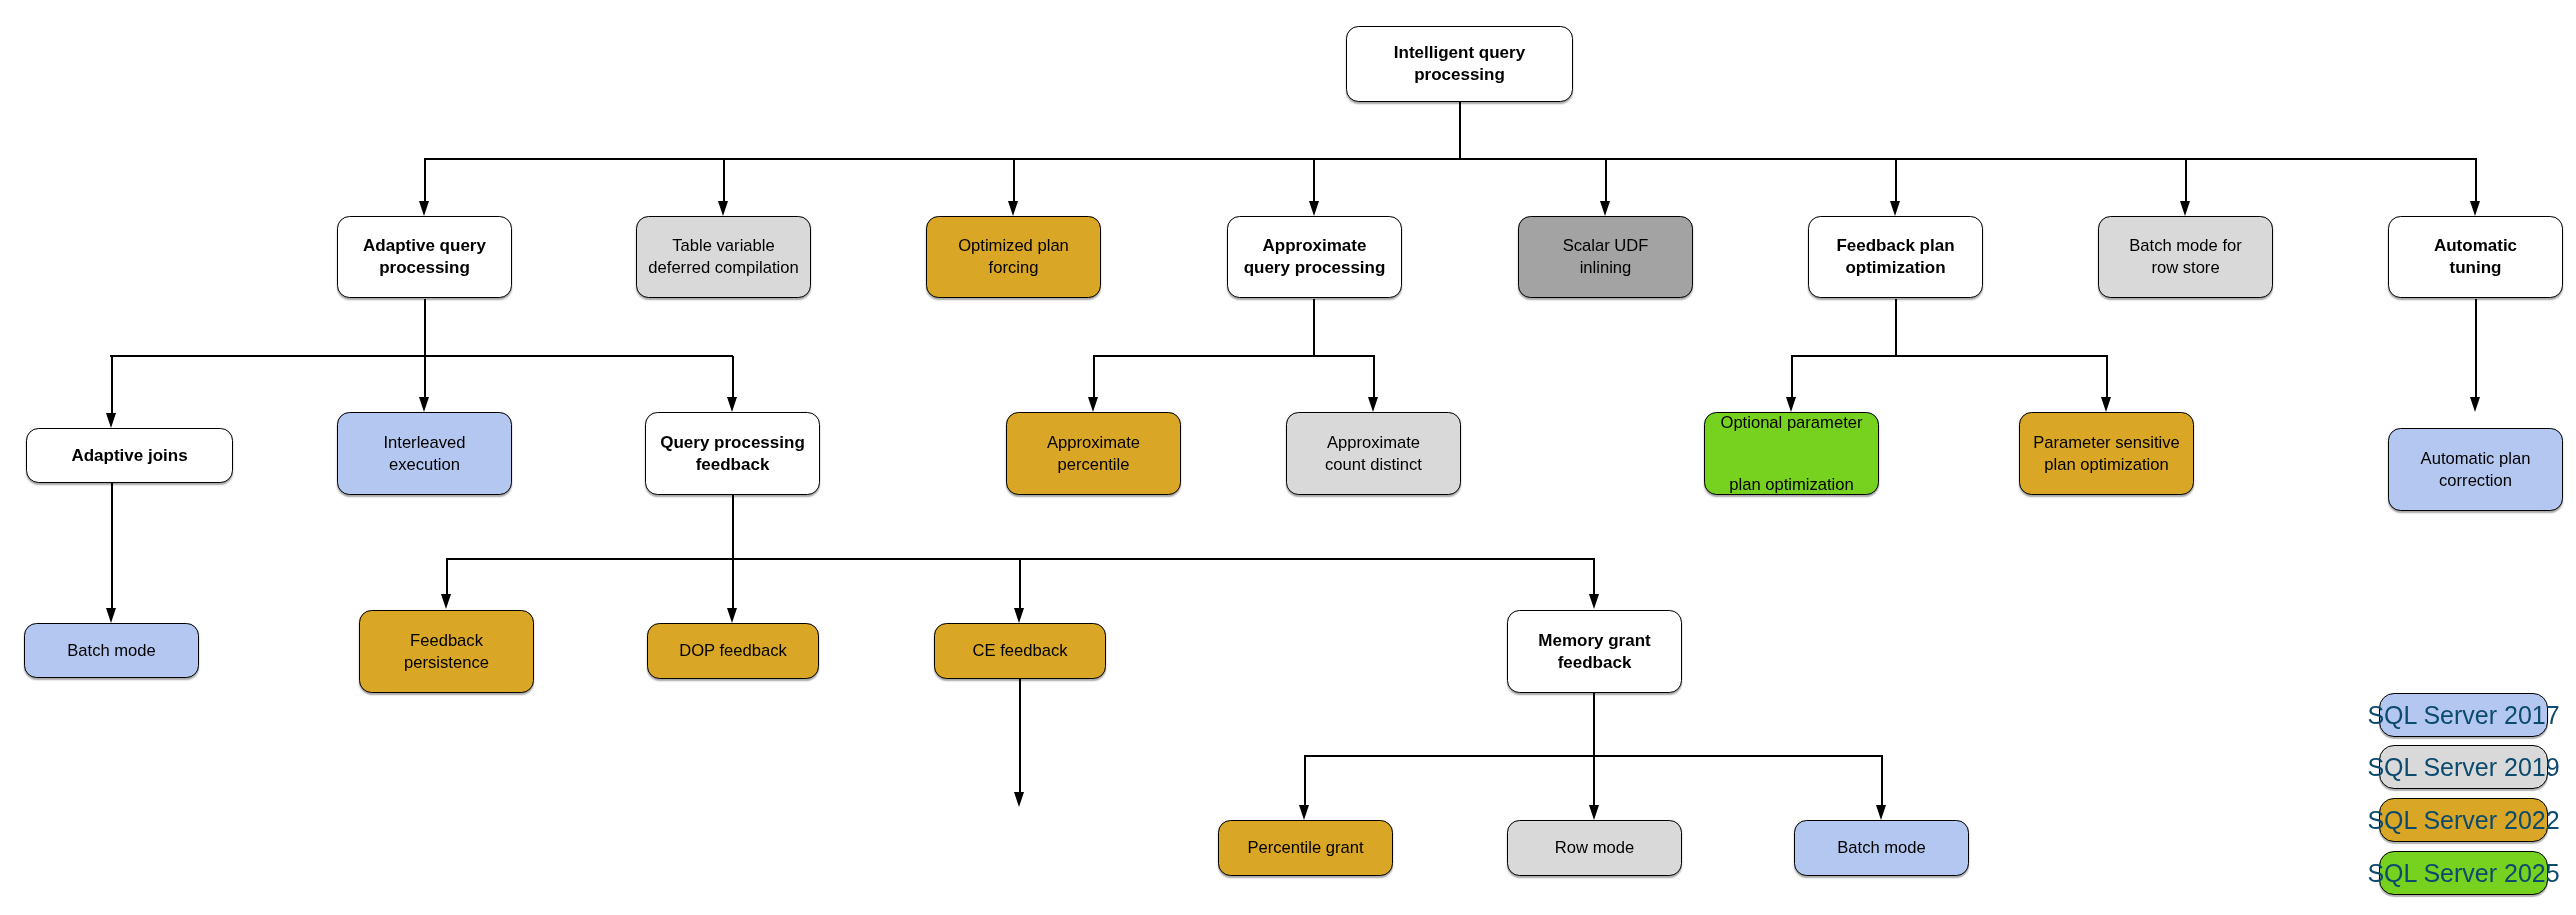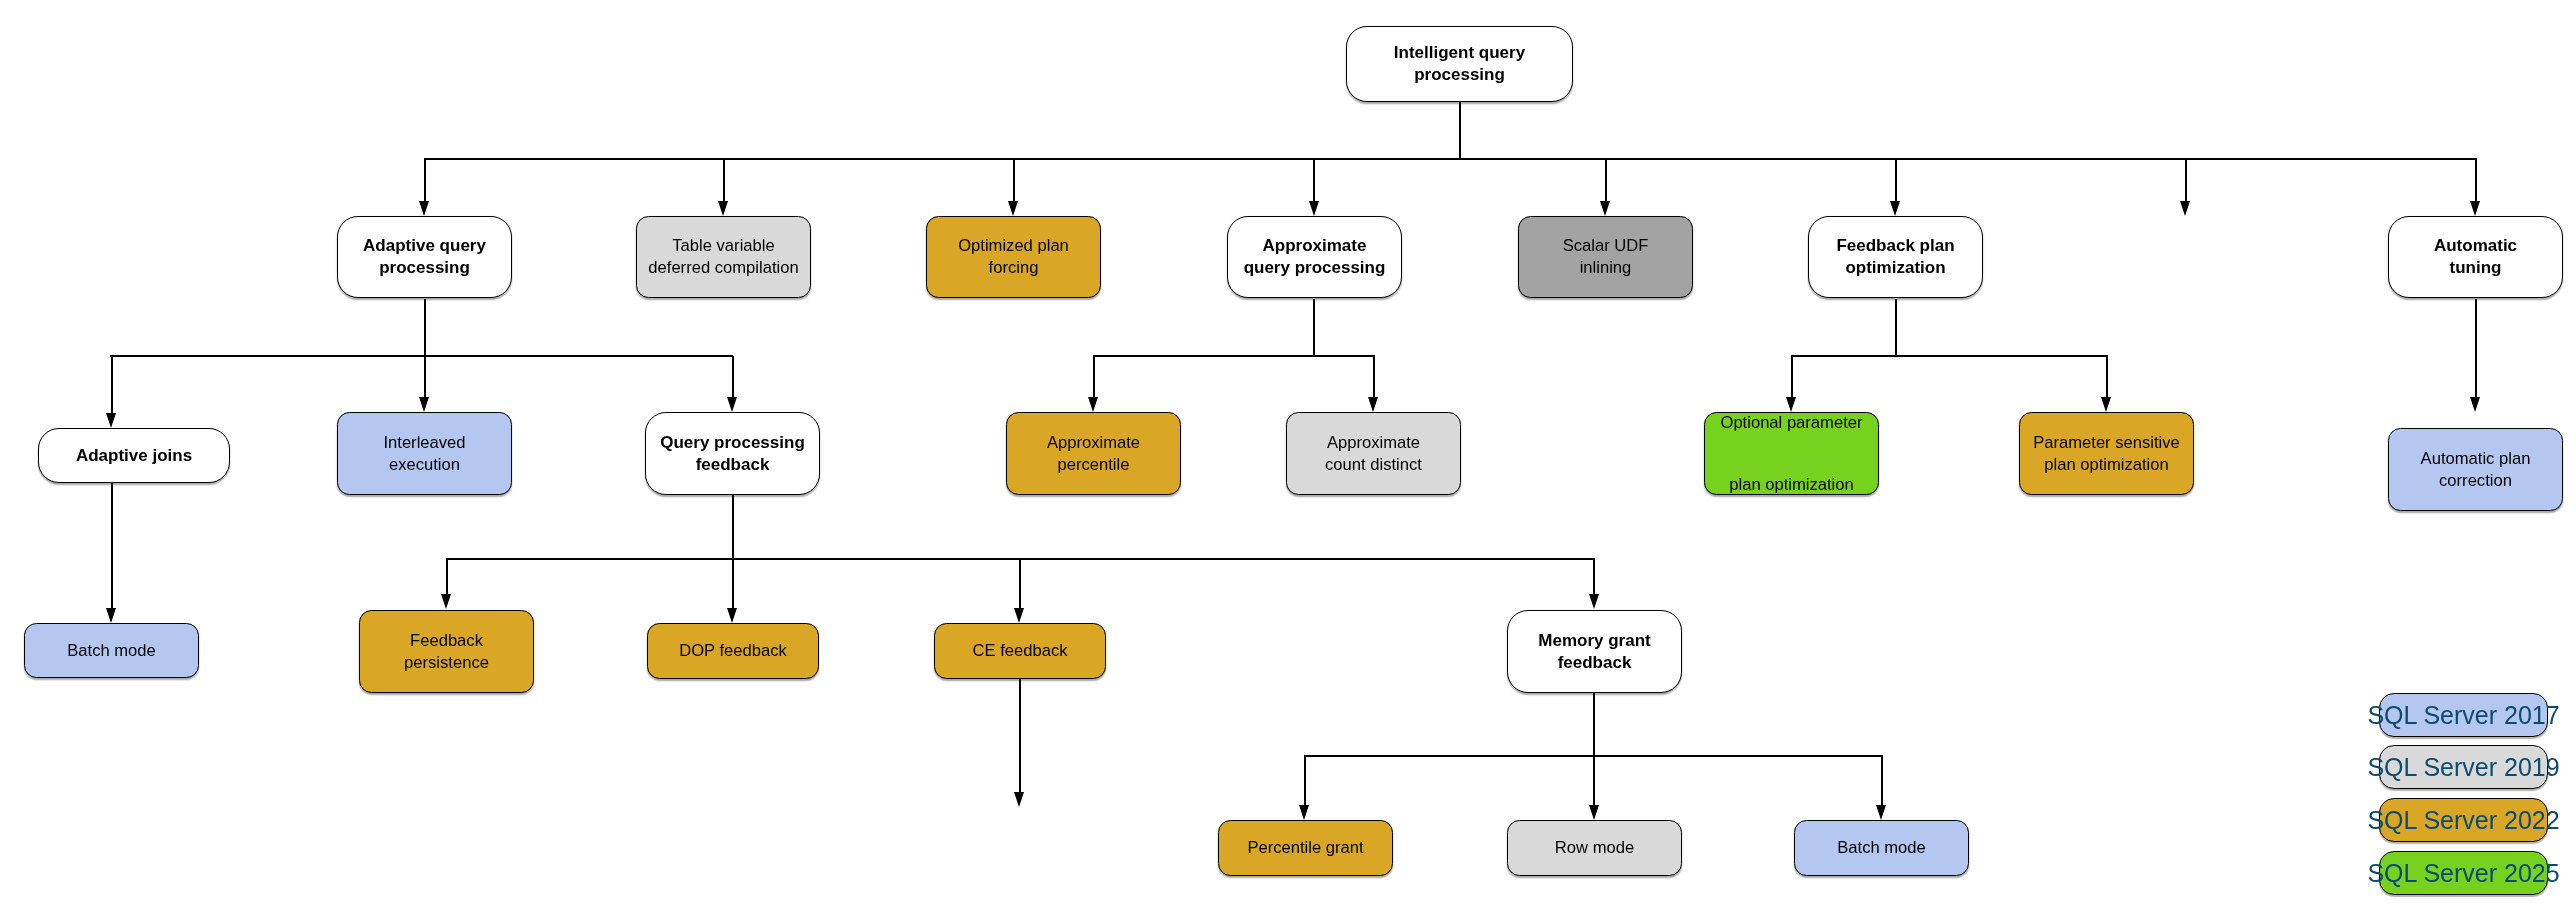--- a/index.html
+++ b/index.html
@@ -20,21 +20,21 @@
     flex-direction: column;
     align-items: center;
     justify-content: center;
     text-align: center;
     font-size: 16.6px;
     line-height: 22px;
     color: #000;
     background: #ffffff;
     box-shadow: 0 1.7px 1.7px rgba(0,0,0,0.35);
   }
-  .node.bold { font-weight: bold; font-size: 17px; border-radius: 21px; }
+  .node.bold { font-weight: bold; font-size: 17px; }
   .node .line { white-space: nowrap; }
   .vline, .hline { position: absolute; background: #000; }
   .arrowhead {
     position: absolute;
     width: 0; height: 0;
     border-left: 5.7px solid transparent;
     border-right: 5.7px solid transparent;
     border-top: 15px solid #000;
   }
   .legend-item {
@@ -141,25 +141,29 @@
       <div class="line">query processing</div>
     </div>
     <div class="node" style="left: 1518px; top: 216px; width: 175px; height: 82px; background: #a3a3a3;">
       <div class="line">Scalar UDF</div>
       <div class="line">inlining</div>
     </div>
     <div class="node bold" style="left: 1808px; top: 216px; width: 175px; height: 82px; background: rgb(255, 255, 255);">
       <div class="line">Feedback plan</div>
       <div class="line">optimization</div>
     </div>
+    <div class="node" style="left: 2098px; top: 216px; width: 175px; height: 82px; background: rgb(217, 217, 217);">
+      <div class="line">Batch mode for</div>
+      <div class="line">row store</div>
+    </div>
     <div class="node bold" style="left: 2388px; top: 216px; width: 175px; height: 82px; background: rgb(255, 255, 255);">
       <div class="line">Automatic</div>
       <div class="line">tuning</div>
     </div>
-    <div class="node bold" style="left: 38px; top: 428px; width: 192px; height: 55px; background: rgb(255, 255, 255);">
+    <div class="node bold" style="left: 26px; top: 428px; width: 207px; height: 55px; background: rgb(255, 255, 255);">
       <div class="line">Adaptive joins</div>
     </div>
     <div class="node" style="left: 337px; top: 412px; width: 175px; height: 83px; background: rgb(180, 199, 240);">
       <div class="line">Interleaved</div>
       <div class="line">execution</div>
     </div>
     <div class="node bold" style="left: 645px; top: 412px; width: 175px; height: 83px; background: rgb(255, 255, 255);">
       <div class="line">Query processing</div>
       <div class="line">feedback</div>
     </div>

